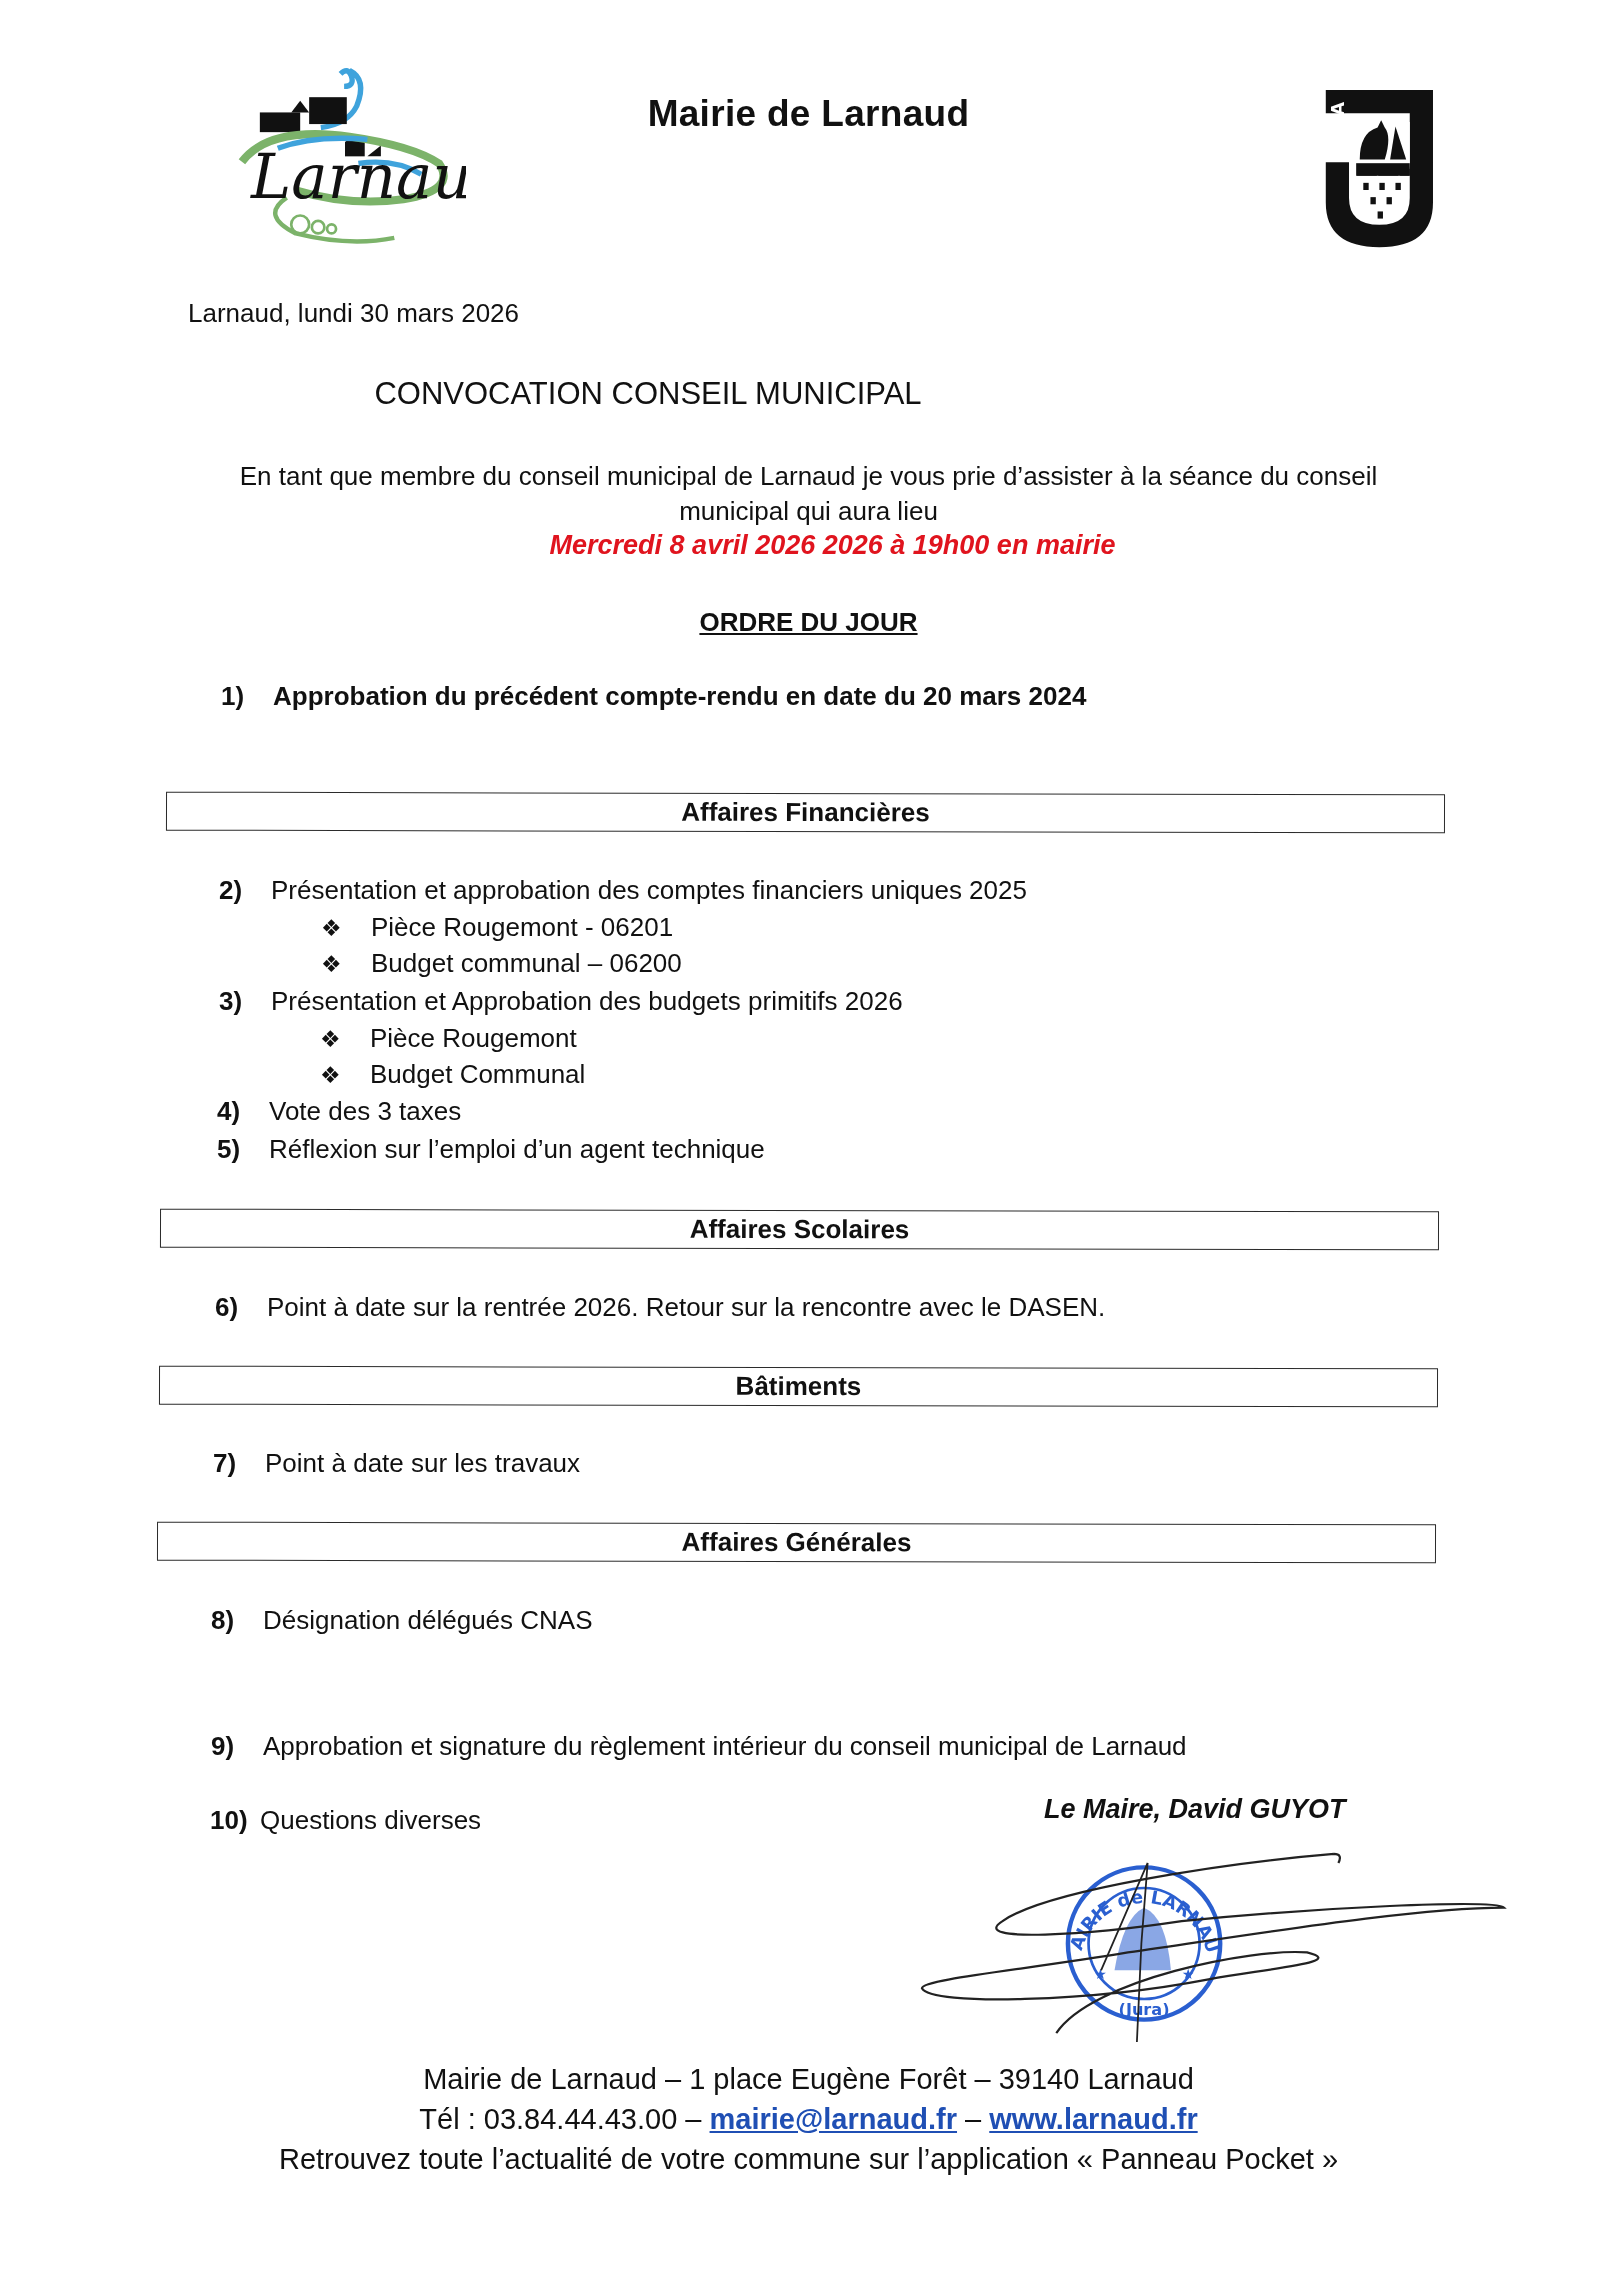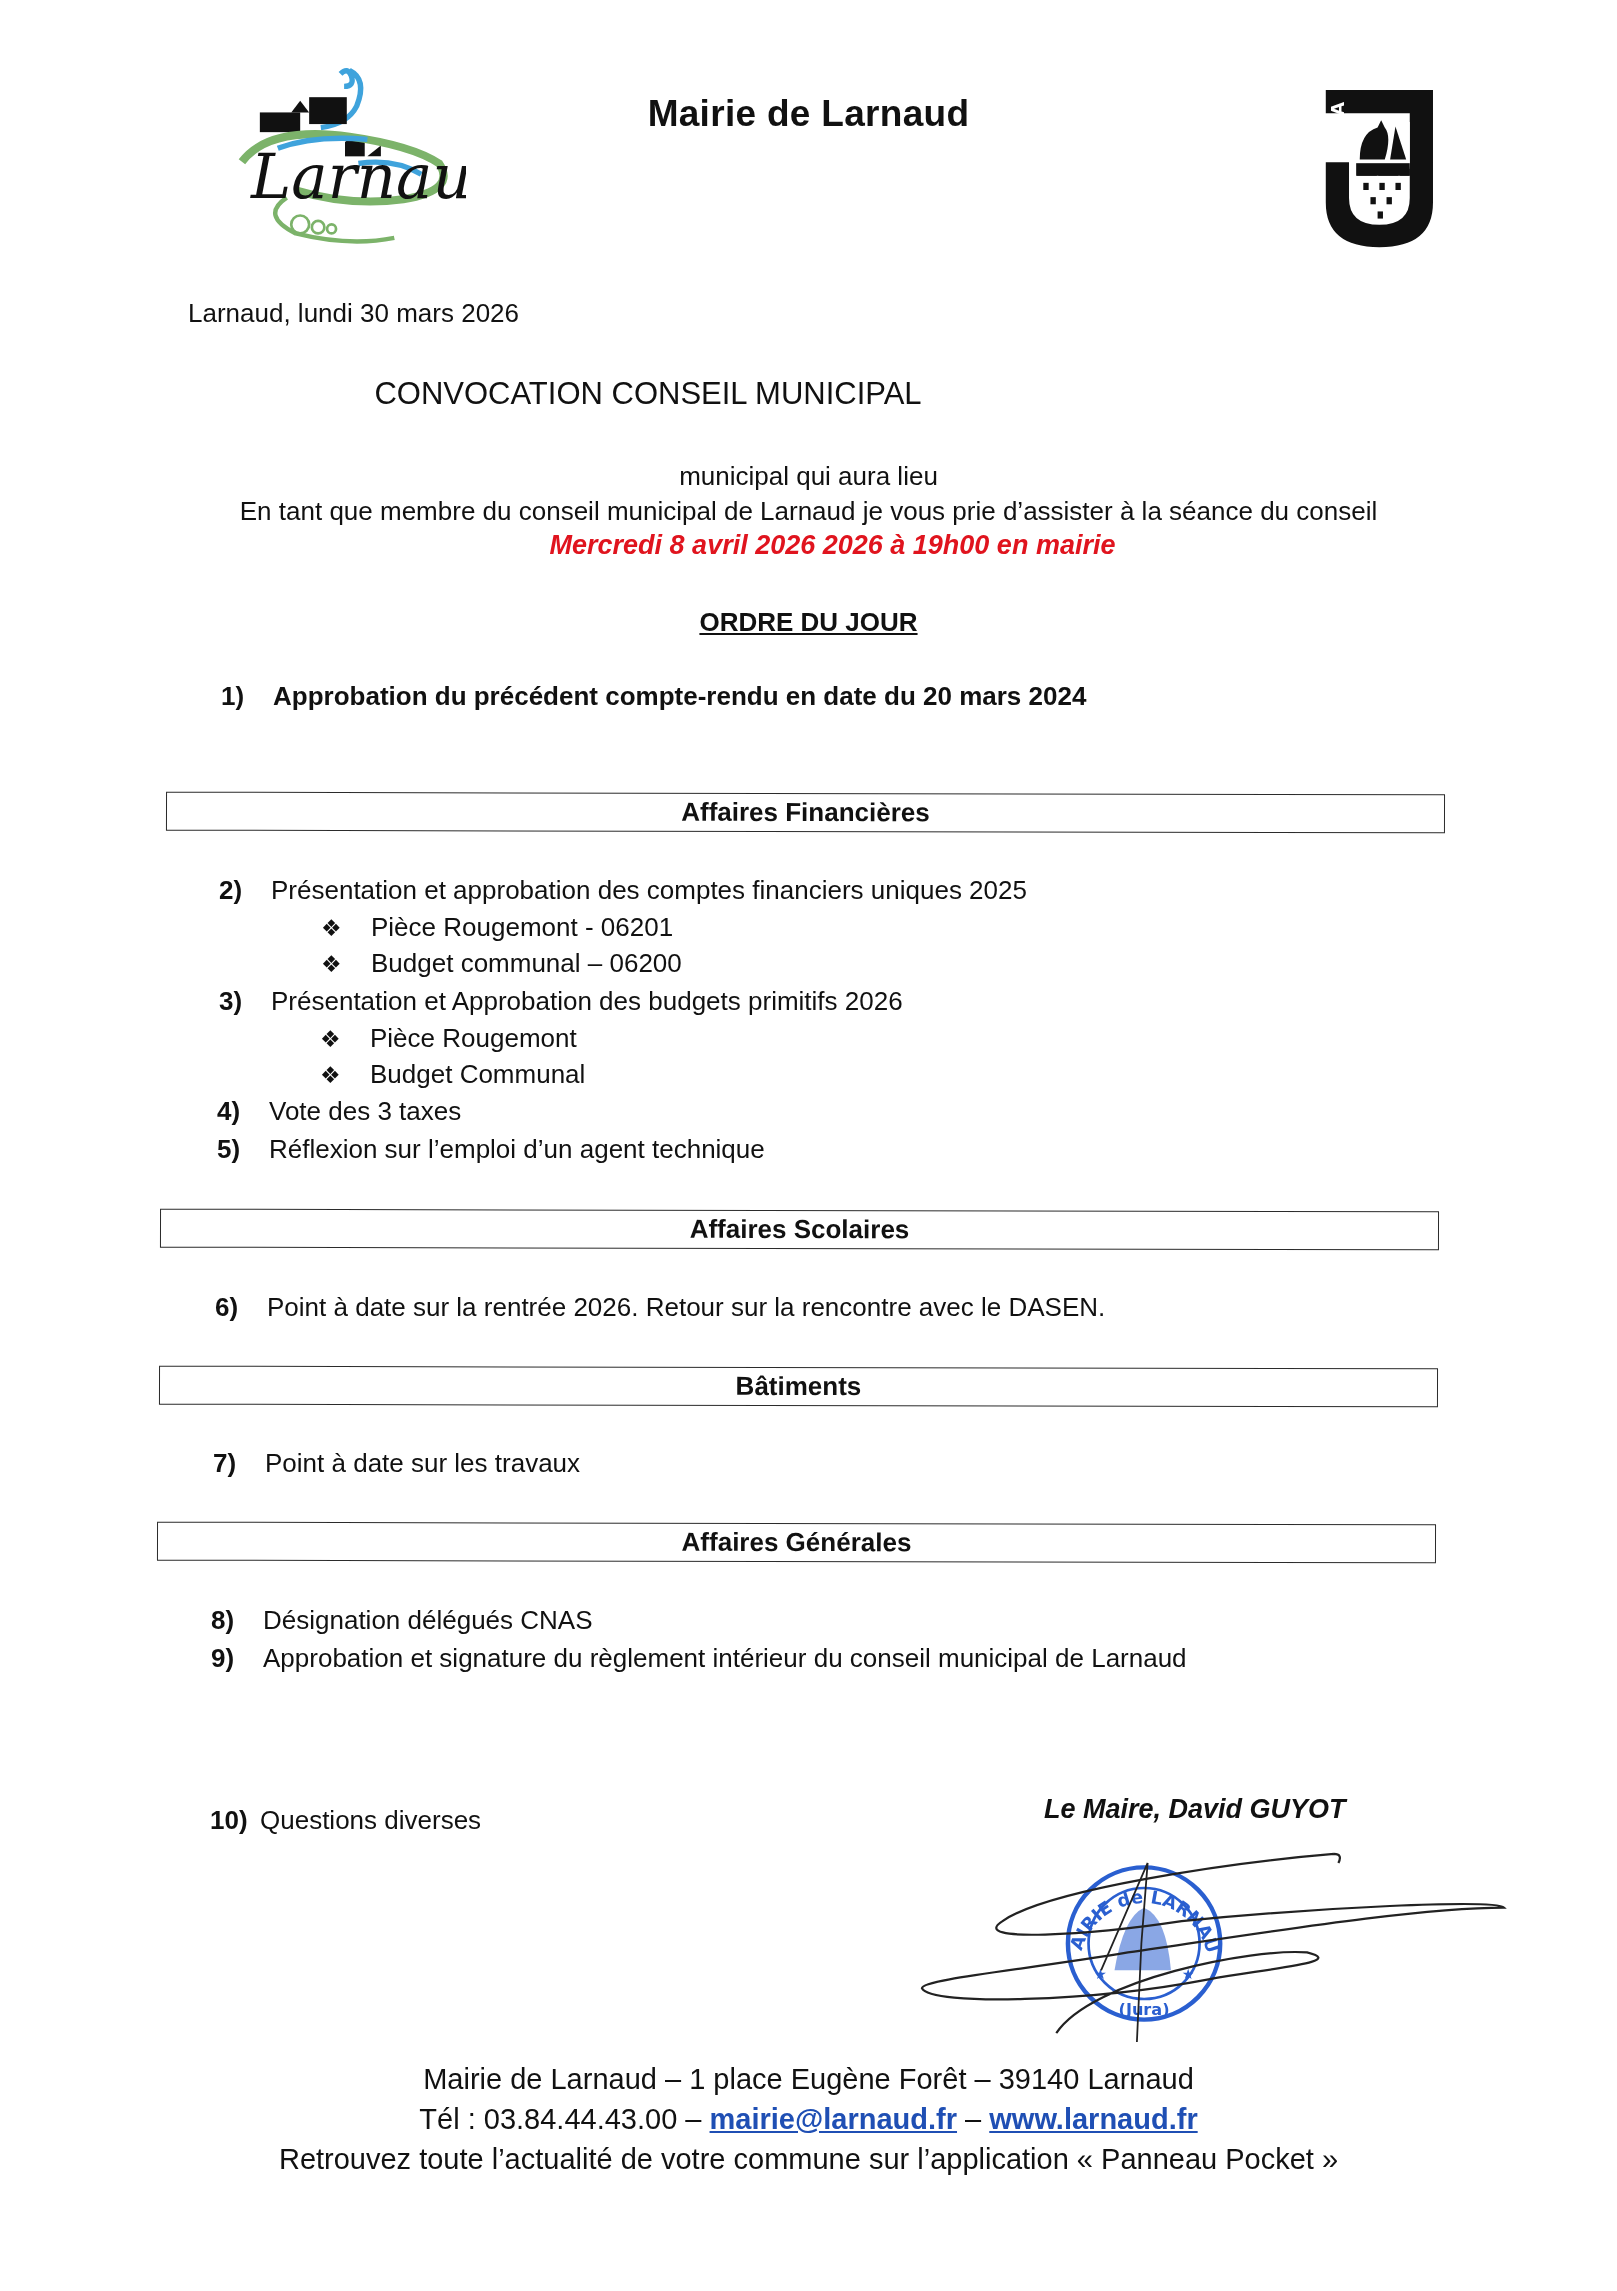--- a/index.html
+++ b/index.html
@@ -68,22 +68,22 @@
       <rect x="60" y="140" width="6" height="8"></rect>
     </g>
   </svg>
 </div>
 
 <div class="abs place-date">Larnaud, lundi 30 mars 2026</div>
 
 <div class="abs doc-title">CONVOCATION CONSEIL MUNICIPAL</div>
 
 <div class="abs intro">
+  <div>En tant que membre du conseil municipal de Larnaud je vous prie d’assister à la séance du conseil</div>
   <div>municipal qui aura lieu</div>
-  <div>En tant que membre du conseil municipal de Larnaud je vous prie d’assister à la séance du conseil</div>
 </div>
 
 <div class="abs meeting">Mercredi 8 avril 2026 2026 à 19h00 en mairie</div>
 
 <div class="abs agenda-title">ORDRE DU JOUR</div>
 
 <div class="abs item bold" style="left:221px; top:681px;">
   <span class="num">1)</span><span>Approbation du précédent compte-rendu en date du 20 mars 2024</span>
 </div>
 
@@ -129,21 +129,21 @@
 <div class="abs item" style="left:213px; top:1448px;">
   <span class="num">7)</span><span>Point à date sur les travaux</span>
 </div>
 
 <div class="abs section-box" style="left:157px; top:1523px; width:1279px; transform:rotate(0.12deg);">
   <span>Affaires Générales</span>
 </div>
 <div class="abs item" style="left:211px; top:1605px;">
   <span class="num">8)</span><span>Désignation délégués CNAS</span>
 </div>
-<div class="abs item" style="left:211px; top:1643px;">
+<div class="abs item" style="left:211px; top:1731px;">
   <span class="num">9)</span><span>Approbation et signature du règlement intérieur du conseil municipal de Larnaud</span>
 </div>
 <div class="abs item" style="left:210px; top:1769px;margin-top:36px;">
   <span class="num" style="width:50px;">10)</span><span>Questions diverses</span>
 </div>
 
 <div class="abs sig-name">Le Maire, David GUYOT</div>
 
 <div class="abs signature">
   <svg width="609" height="215" viewBox="0 0 680 240">

